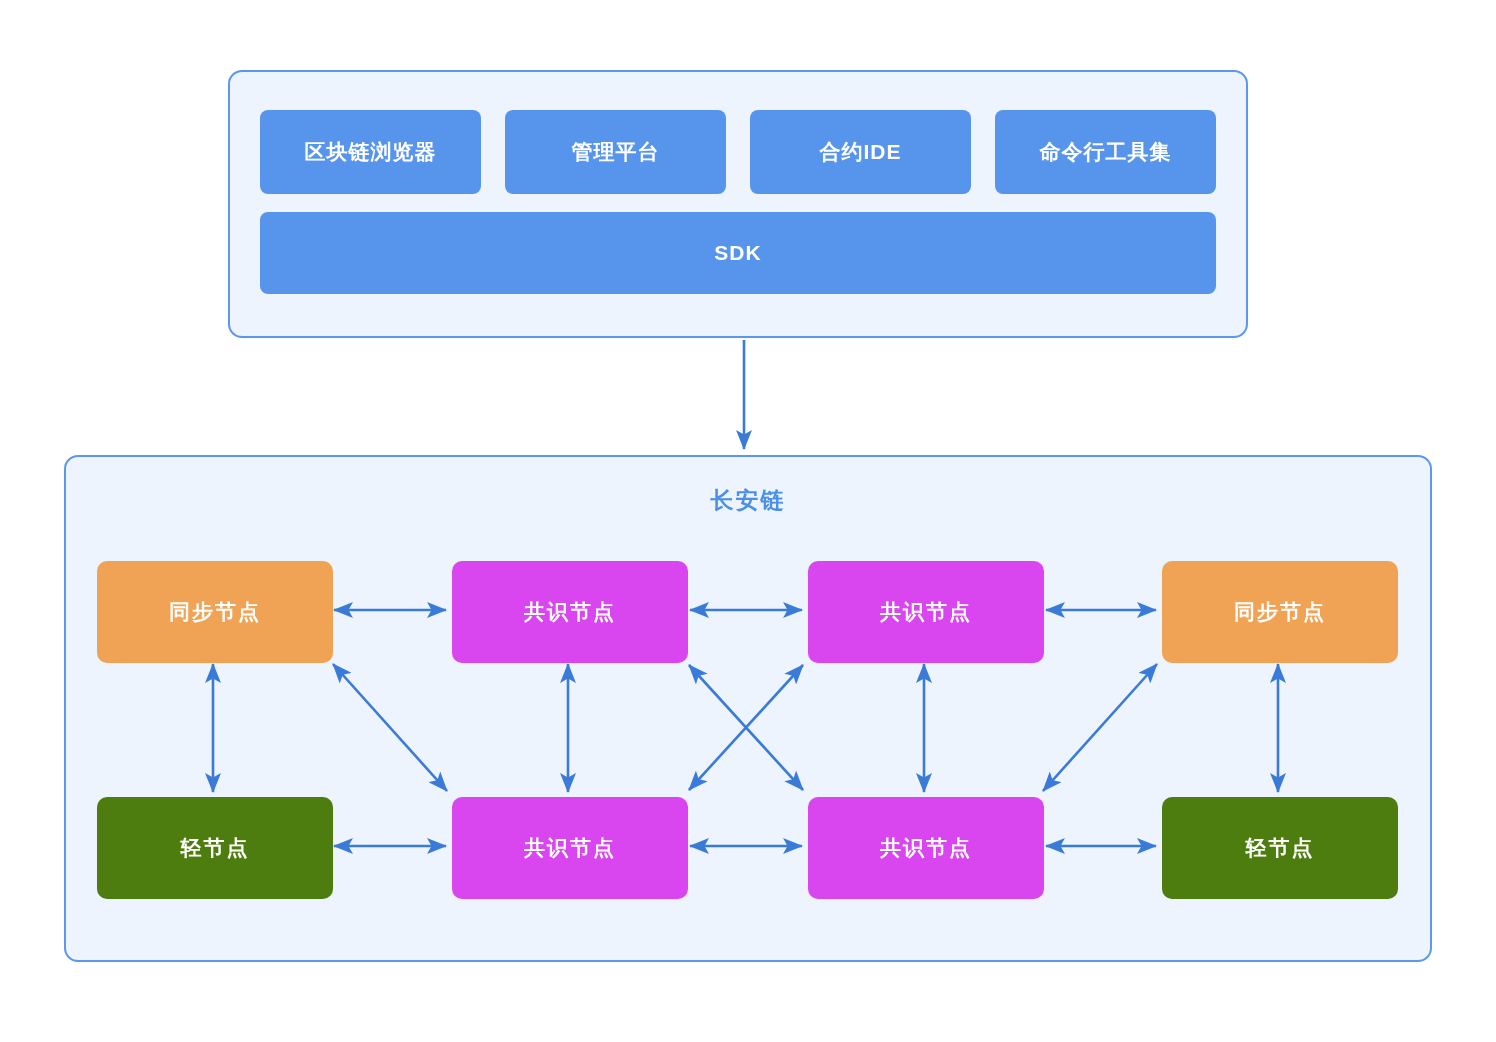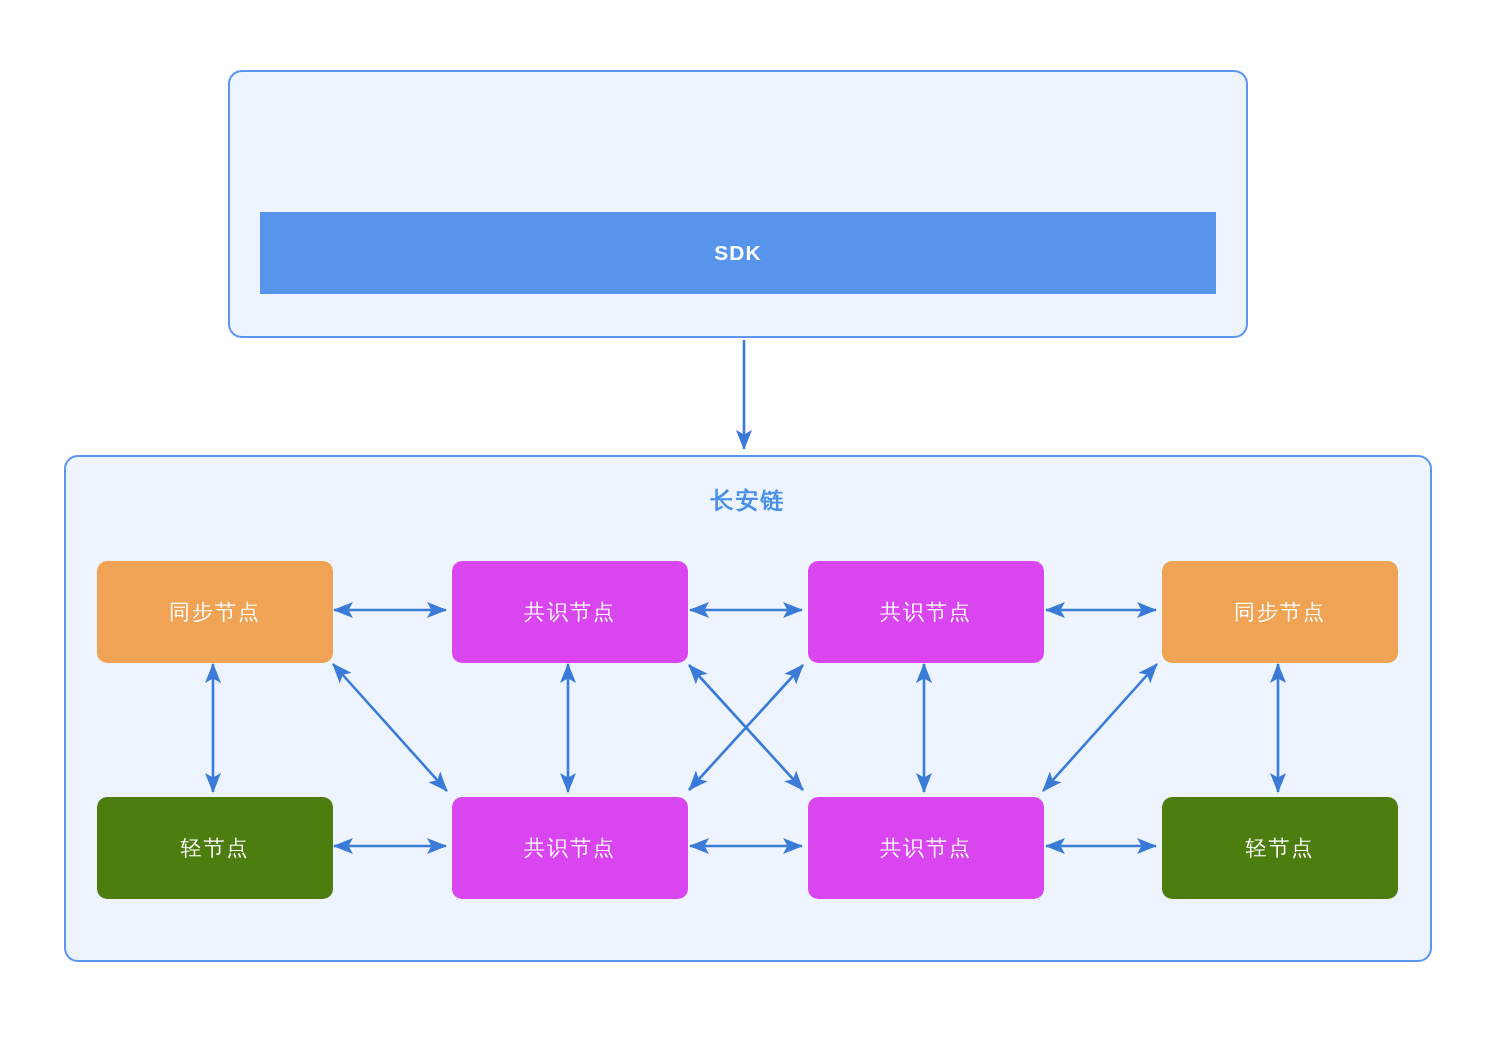--- a/index.html
+++ b/index.html
@@ -56,21 +56,21 @@
     align-items: center;
     justify-content: center;
   }
   .sdkbar {
     position: absolute;
     left: 30px;
     top: 140px;
     width: 956px;
     height: 82px;
     background: #5794ec;
-    border-radius: 0;
+    border-radius: 8px;
     color: #ffffff;
     font-size: 21px;
     font-weight: bold;
     letter-spacing: 1px;
     display: flex;
     align-items: center;
     justify-content: center;
   }
   .chain-title {
     position: absolute;
@@ -83,21 +83,21 @@
     font-weight: 700;
     letter-spacing: 2px;
   }
   .node {
     position: absolute;
     width: 236px;
     height: 102px;
     border-radius: 10px;
     color: #ffffff;
     font-size: 21px;
-    font-weight: normal;
+    font-weight: bold;
     letter-spacing: 2px;
     display: flex;
     align-items: center;
     justify-content: center;
     z-index: 2;
   }
   .node.blue   { background: #d946ef; }
   .node.orange { background: #f0a355; }
   .node.green  { background: #4d7c0f; }
   .edges {
@@ -114,20 +114,26 @@
     stroke-width: 2.6;
     fill: none;
   }
 </style>
 </head>
 <body>
 
 <div class="canvas">
 
   <section class="panel panel-top">
+    <div class="btn-row">
+      <div class="appbox">区块链浏览器</div>
+      <div class="appbox">管理平台</div>
+      <div class="appbox">合约IDE</div>
+      <div class="appbox">命令行工具集</div>
+    </div>
     <div class="sdkbar">SDK</div>
   </section>
 
   <section class="panel panel-chain">
     <div class="chain-title">长安链</div>
 
     <div class="node orange" style="left:31px;   top:104px;">同步节点</div>
     <div class="node blue" style="left:386px;  top:104px;">共识节点</div>
     <div class="node blue" style="left:742px;  top:104px;">共识节点</div>
     <div class="node orange" style="left:1096px; top:104px;">同步节点</div>

